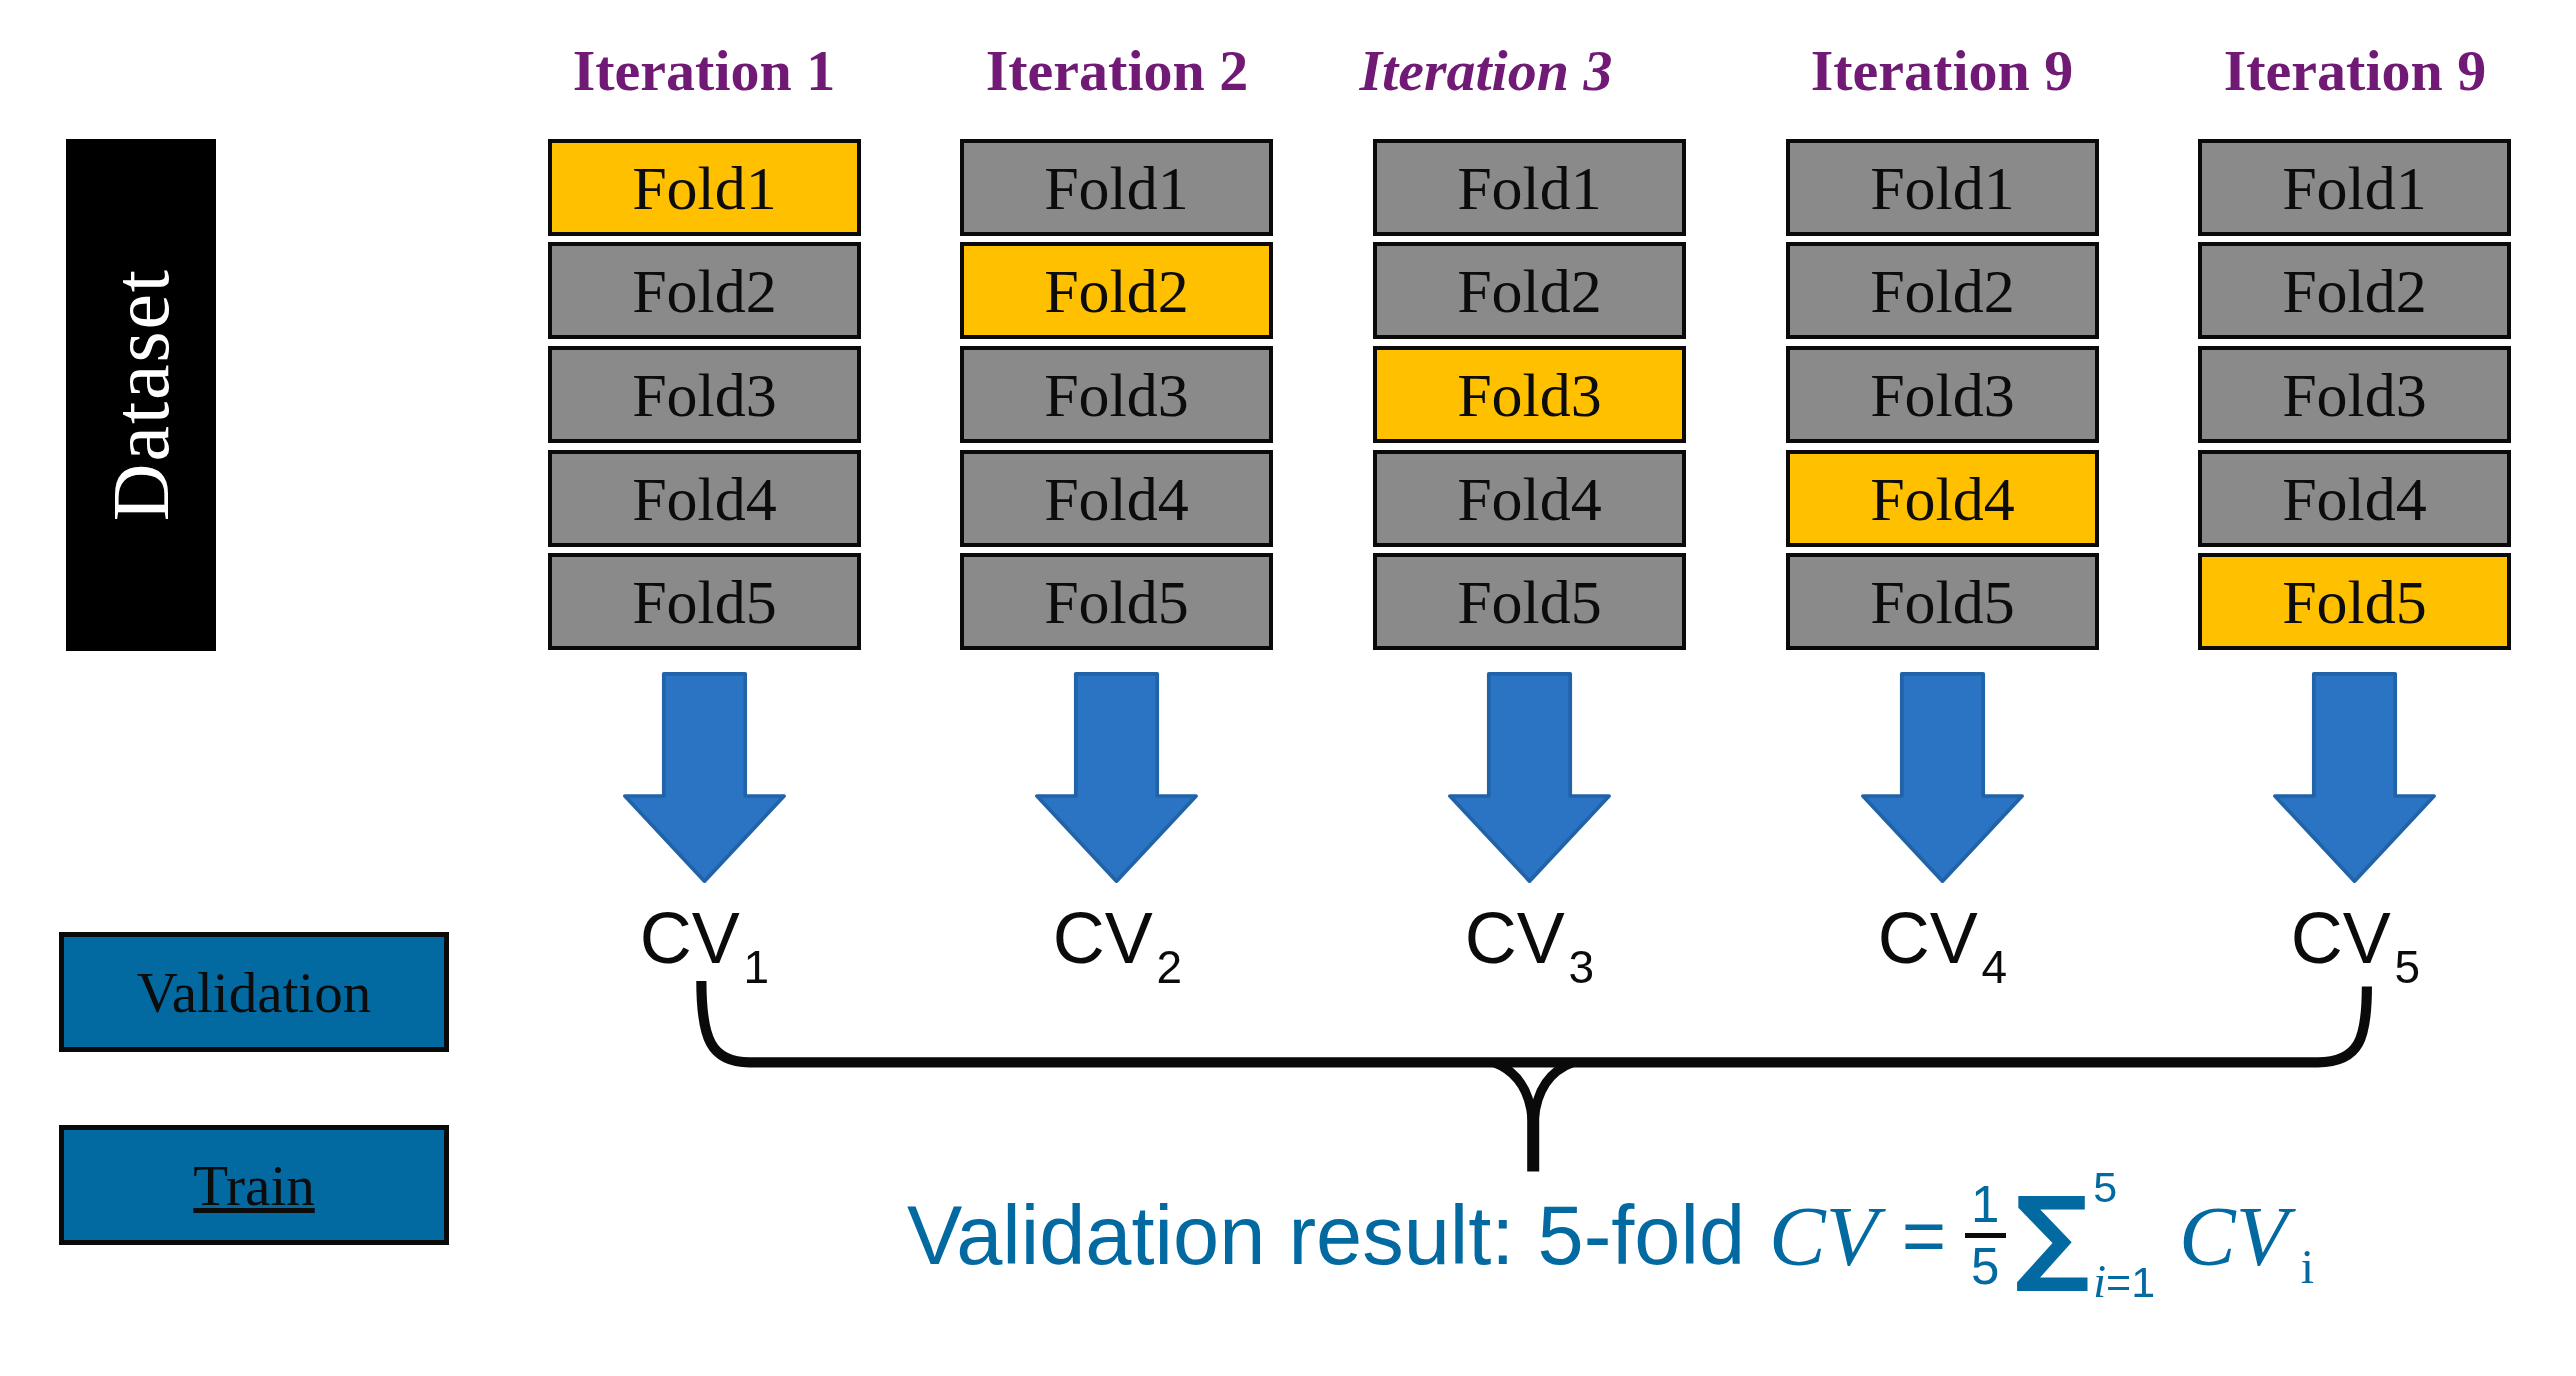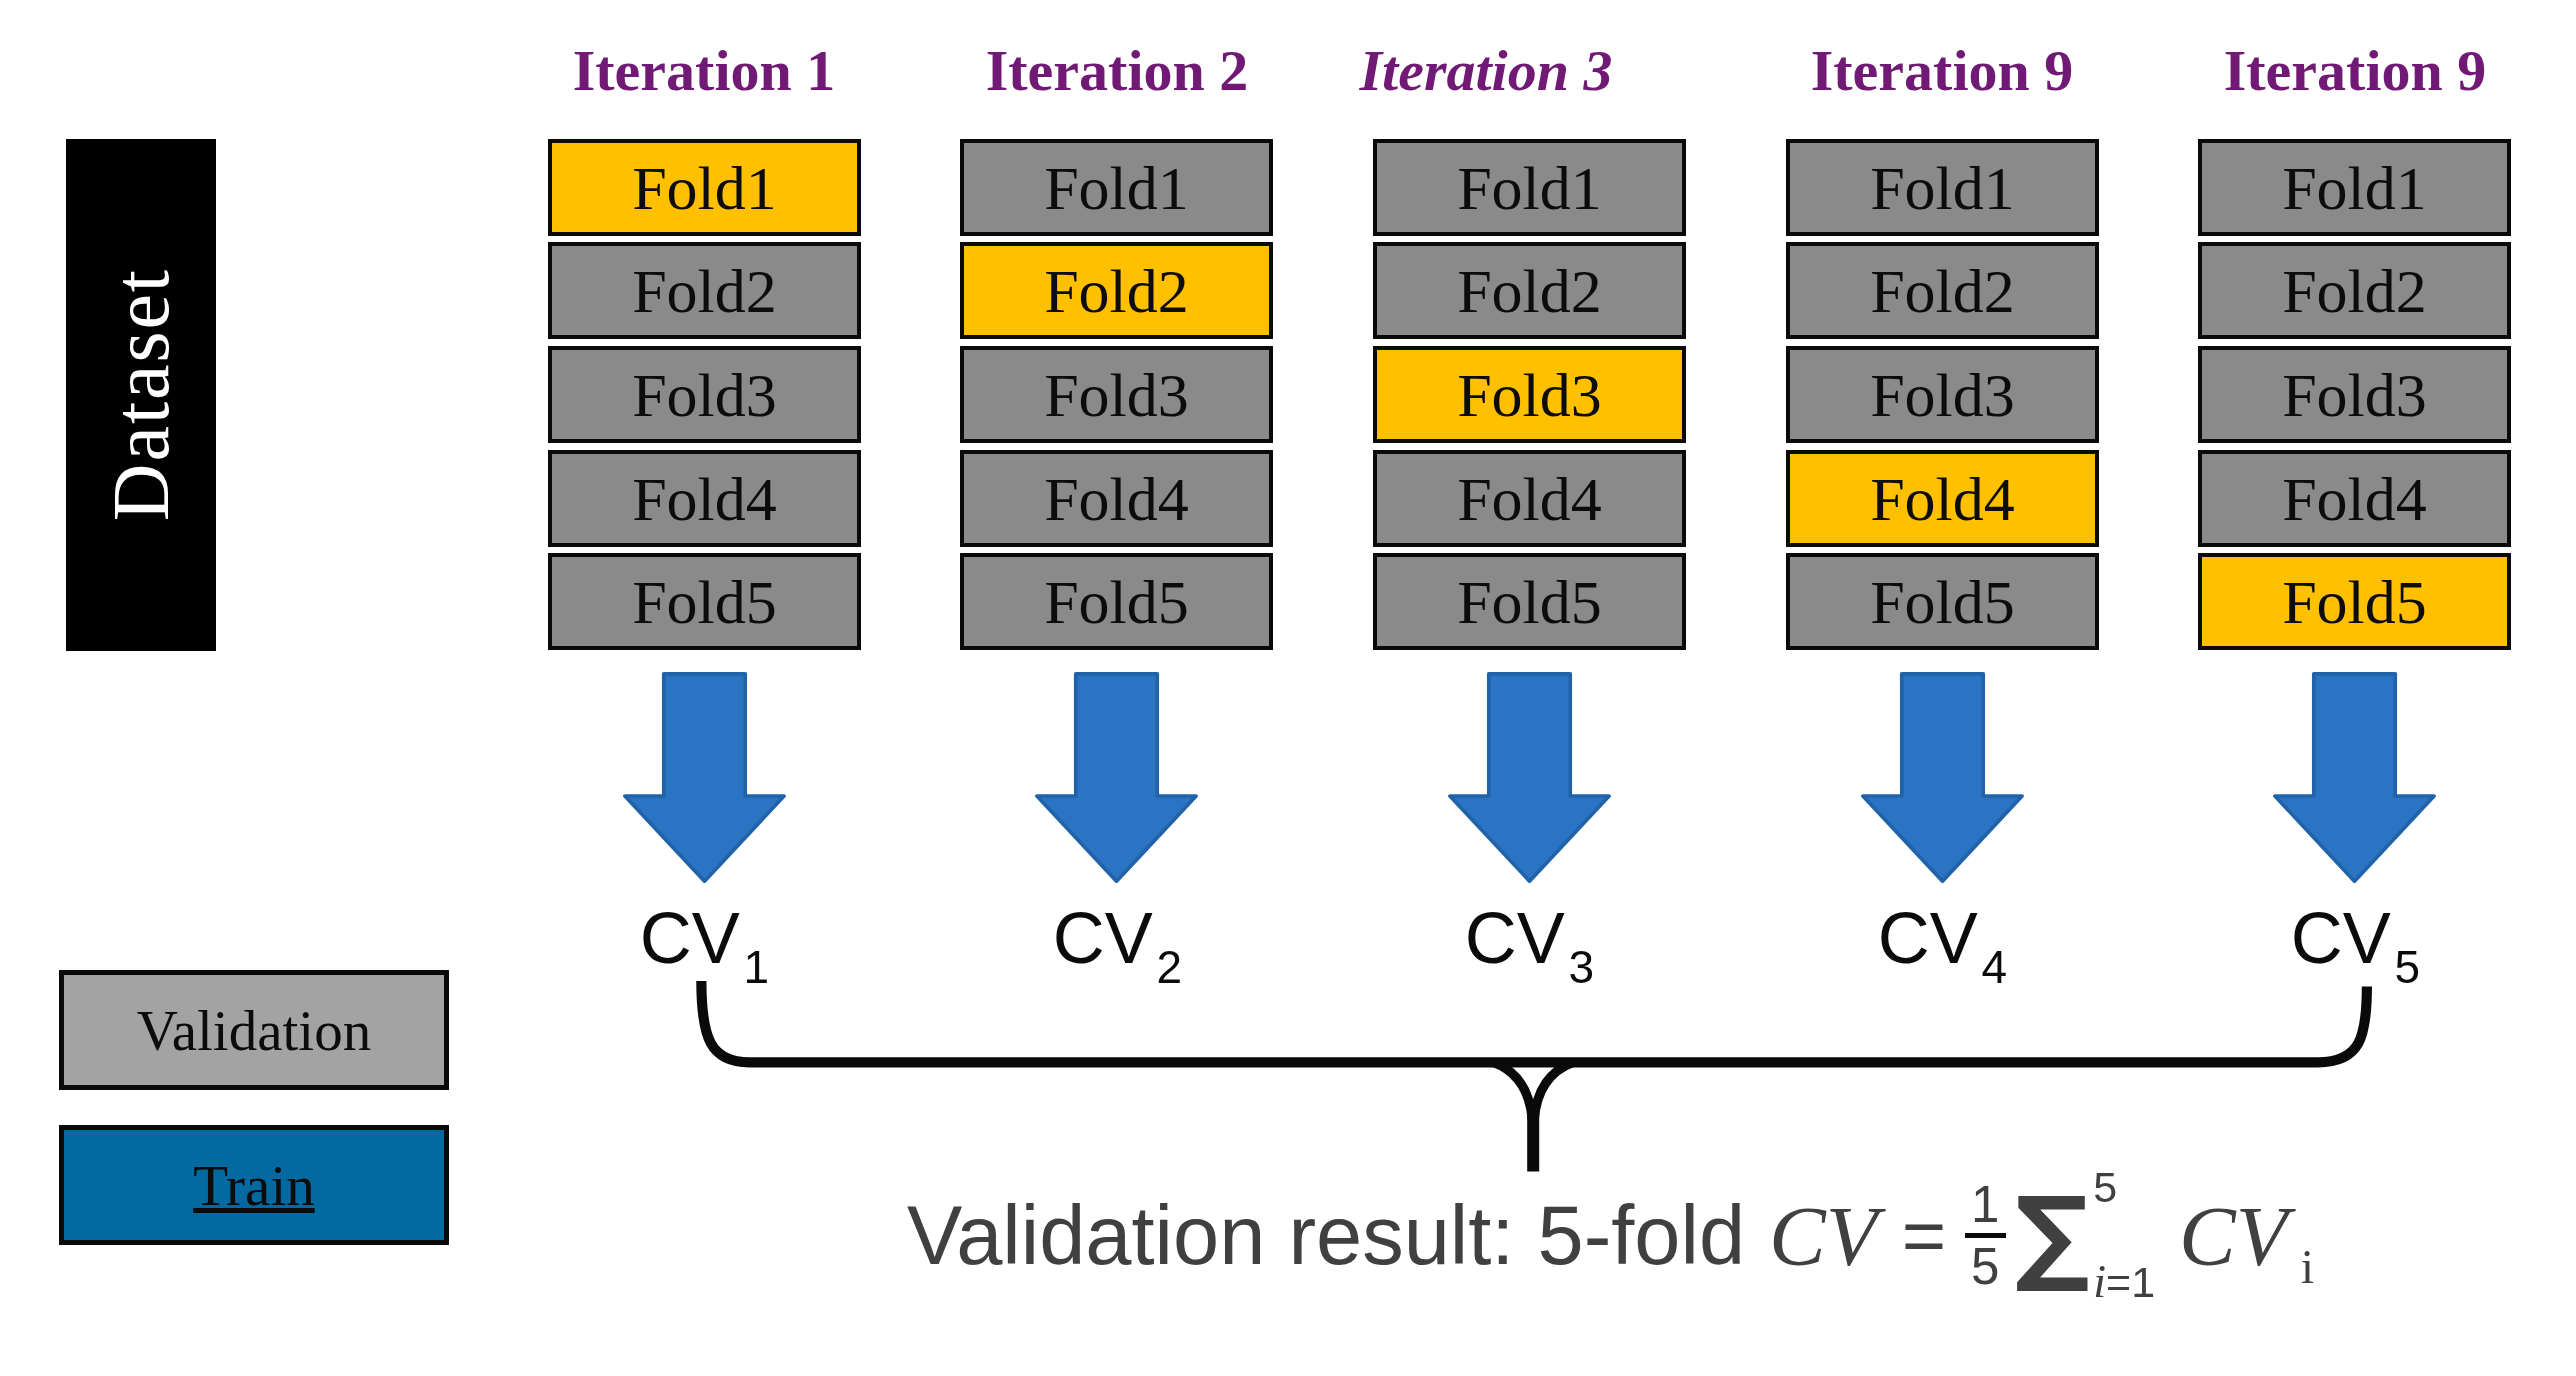--- a/index.html
+++ b/index.html
@@ -45,21 +45,21 @@
     font-size:46px;
     display:inline-block;transform:translateY(20.4px);
     margin-left:3.7px;
   }
   
   #brace{position:absolute;left:0;top:0;width:2576px;height:1377px;pointer-events:none;}
   
   #formula{
     position:absolute;left:796px;top:1157px;width:1629px;height:157px;
     display:flex;align-items:center;justify-content:center;
-    color:#404040;white-space:nowrap;
+    color:#0369a1;white-space:nowrap;
   }
   .f-sans{font-family:"Liberation Sans", sans-serif;font-size:83px;}
   .f-cv{font-family:"Liberation Serif", serif;font-style:italic;font-size:85px;margin-left:24px;}
   .f-eq{margin-left:24px;margin-right:18.5px;font-size:76px;}
   .frac{
     display:inline-flex;flex-direction:column;align-items:center;
     font-family:"Liberation Sans", sans-serif;font-size:51px;line-height:1.0;
     margin-right:9.3px;
   }
   .frac-bar{width:41px;height:4.6px;background:#0b0b0b;margin:3.7px 0;}
@@ -217,21 +217,21 @@
       <span class="sigma">∑</span>
       <span class="sigma-scripts">
         <span class="s-sup">5</span>
         <span class="s-sub"><i>i</i><span>=1</span></span>
       </span>
     </span>
     <span class="f-cv">CV</span>
     <span class="term-sub">i</span>
   </div>
 
-  <div class="legend-box" id="legend-validation" style="top: 970px; background: #a3a3a3; justify-content: center;">
+  <div class="legend-box" id="legend-validation" style="top: 932px; background: #0369a1; justify-content: center;">
     <span>Validation</span>
   </div>
   <div class="legend-box" id="legend-train" style="top: 1125px; background: #0369a1; text-decoration: underline;">
     <span>Train</span>
   </div>
 
 </div>
 
 
 </body></html>

